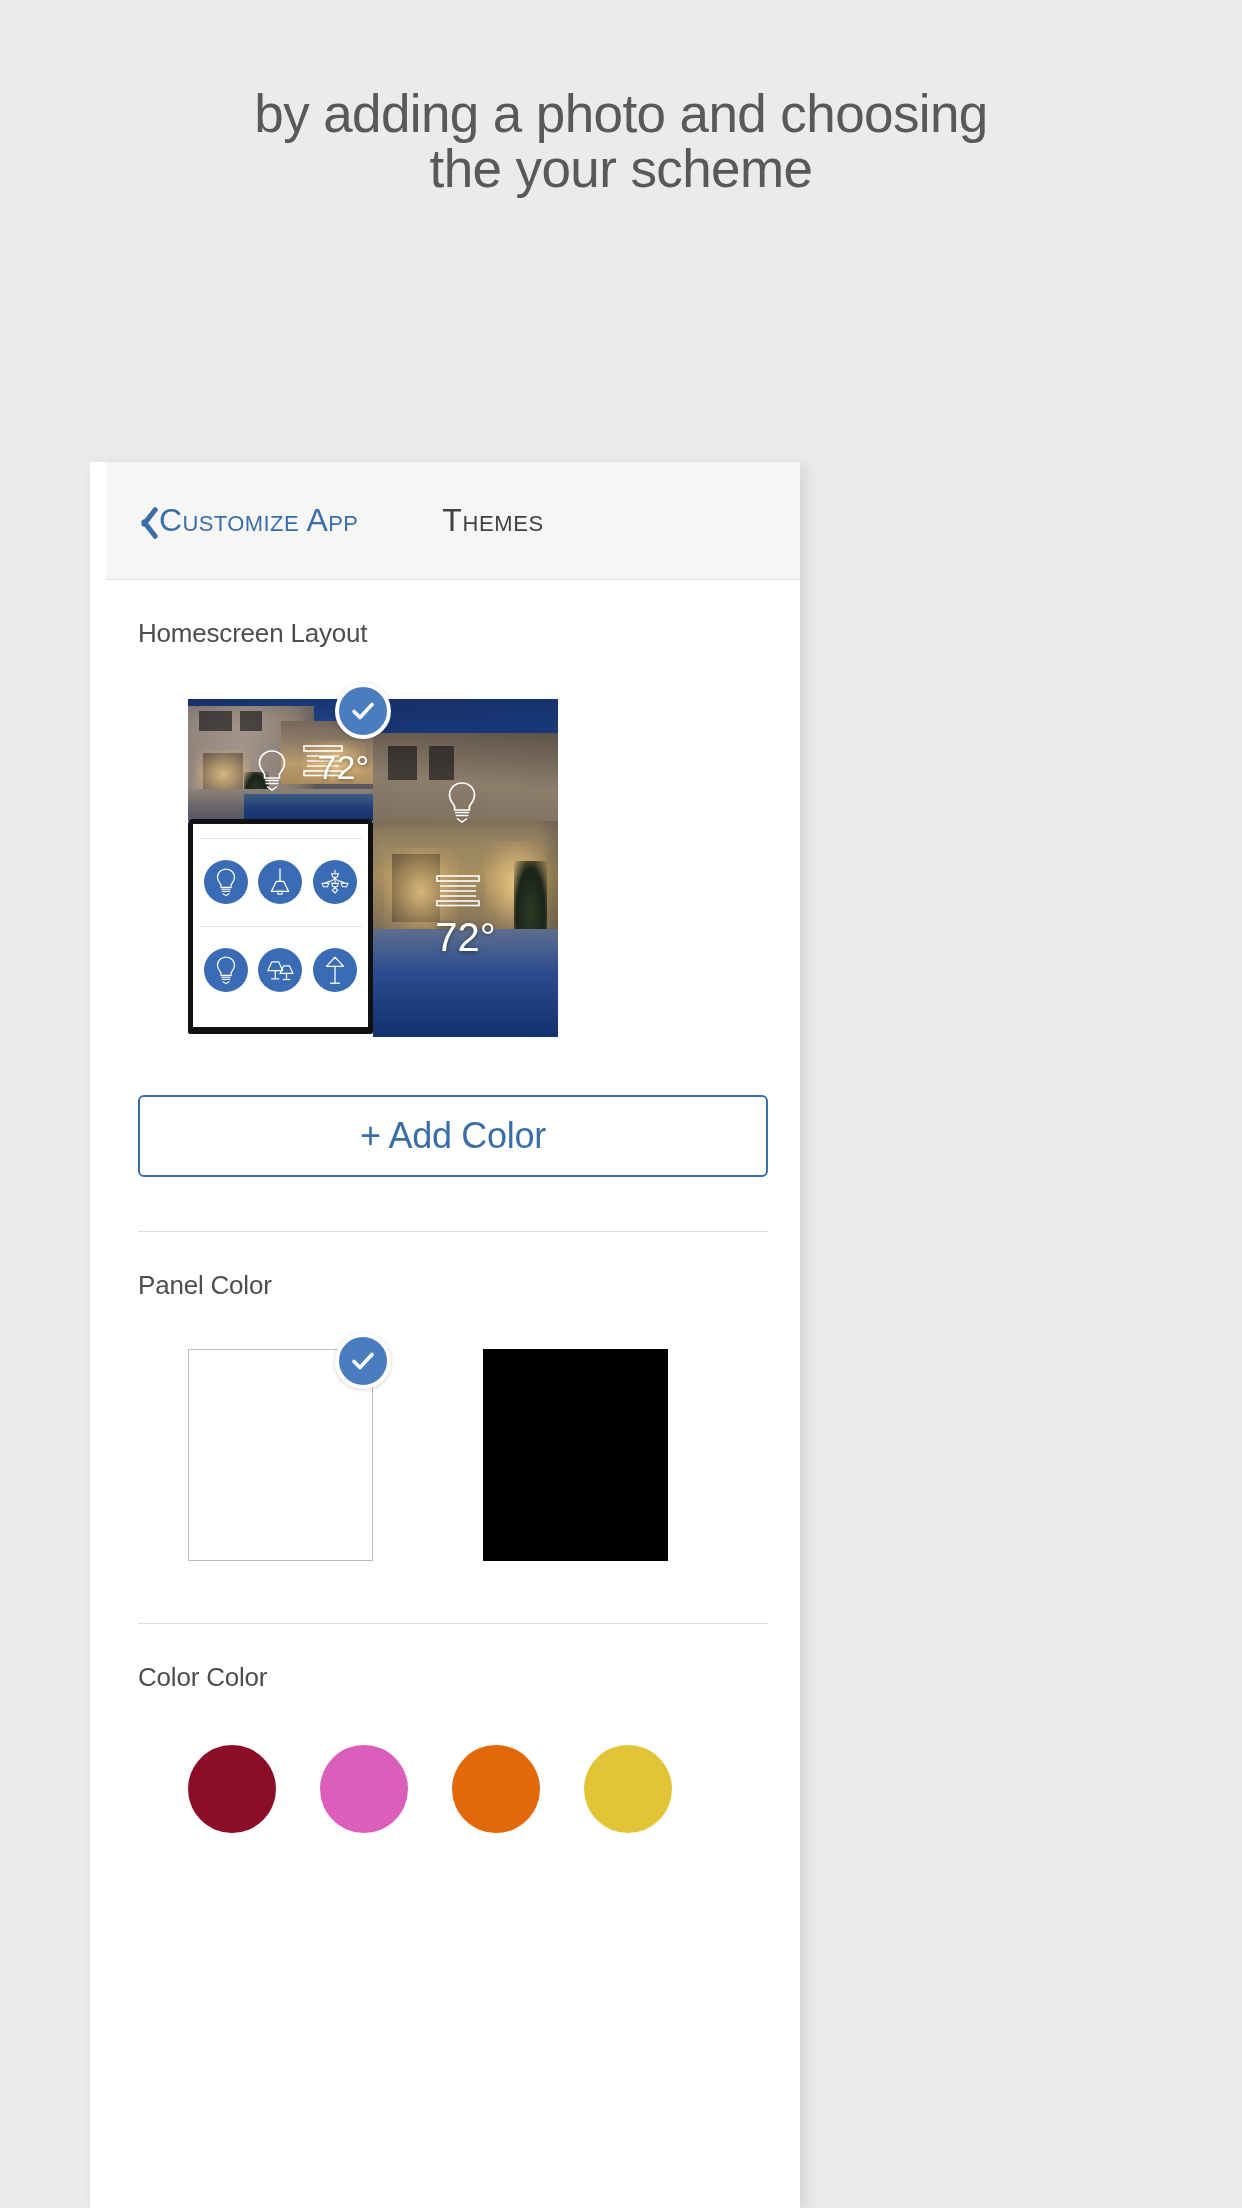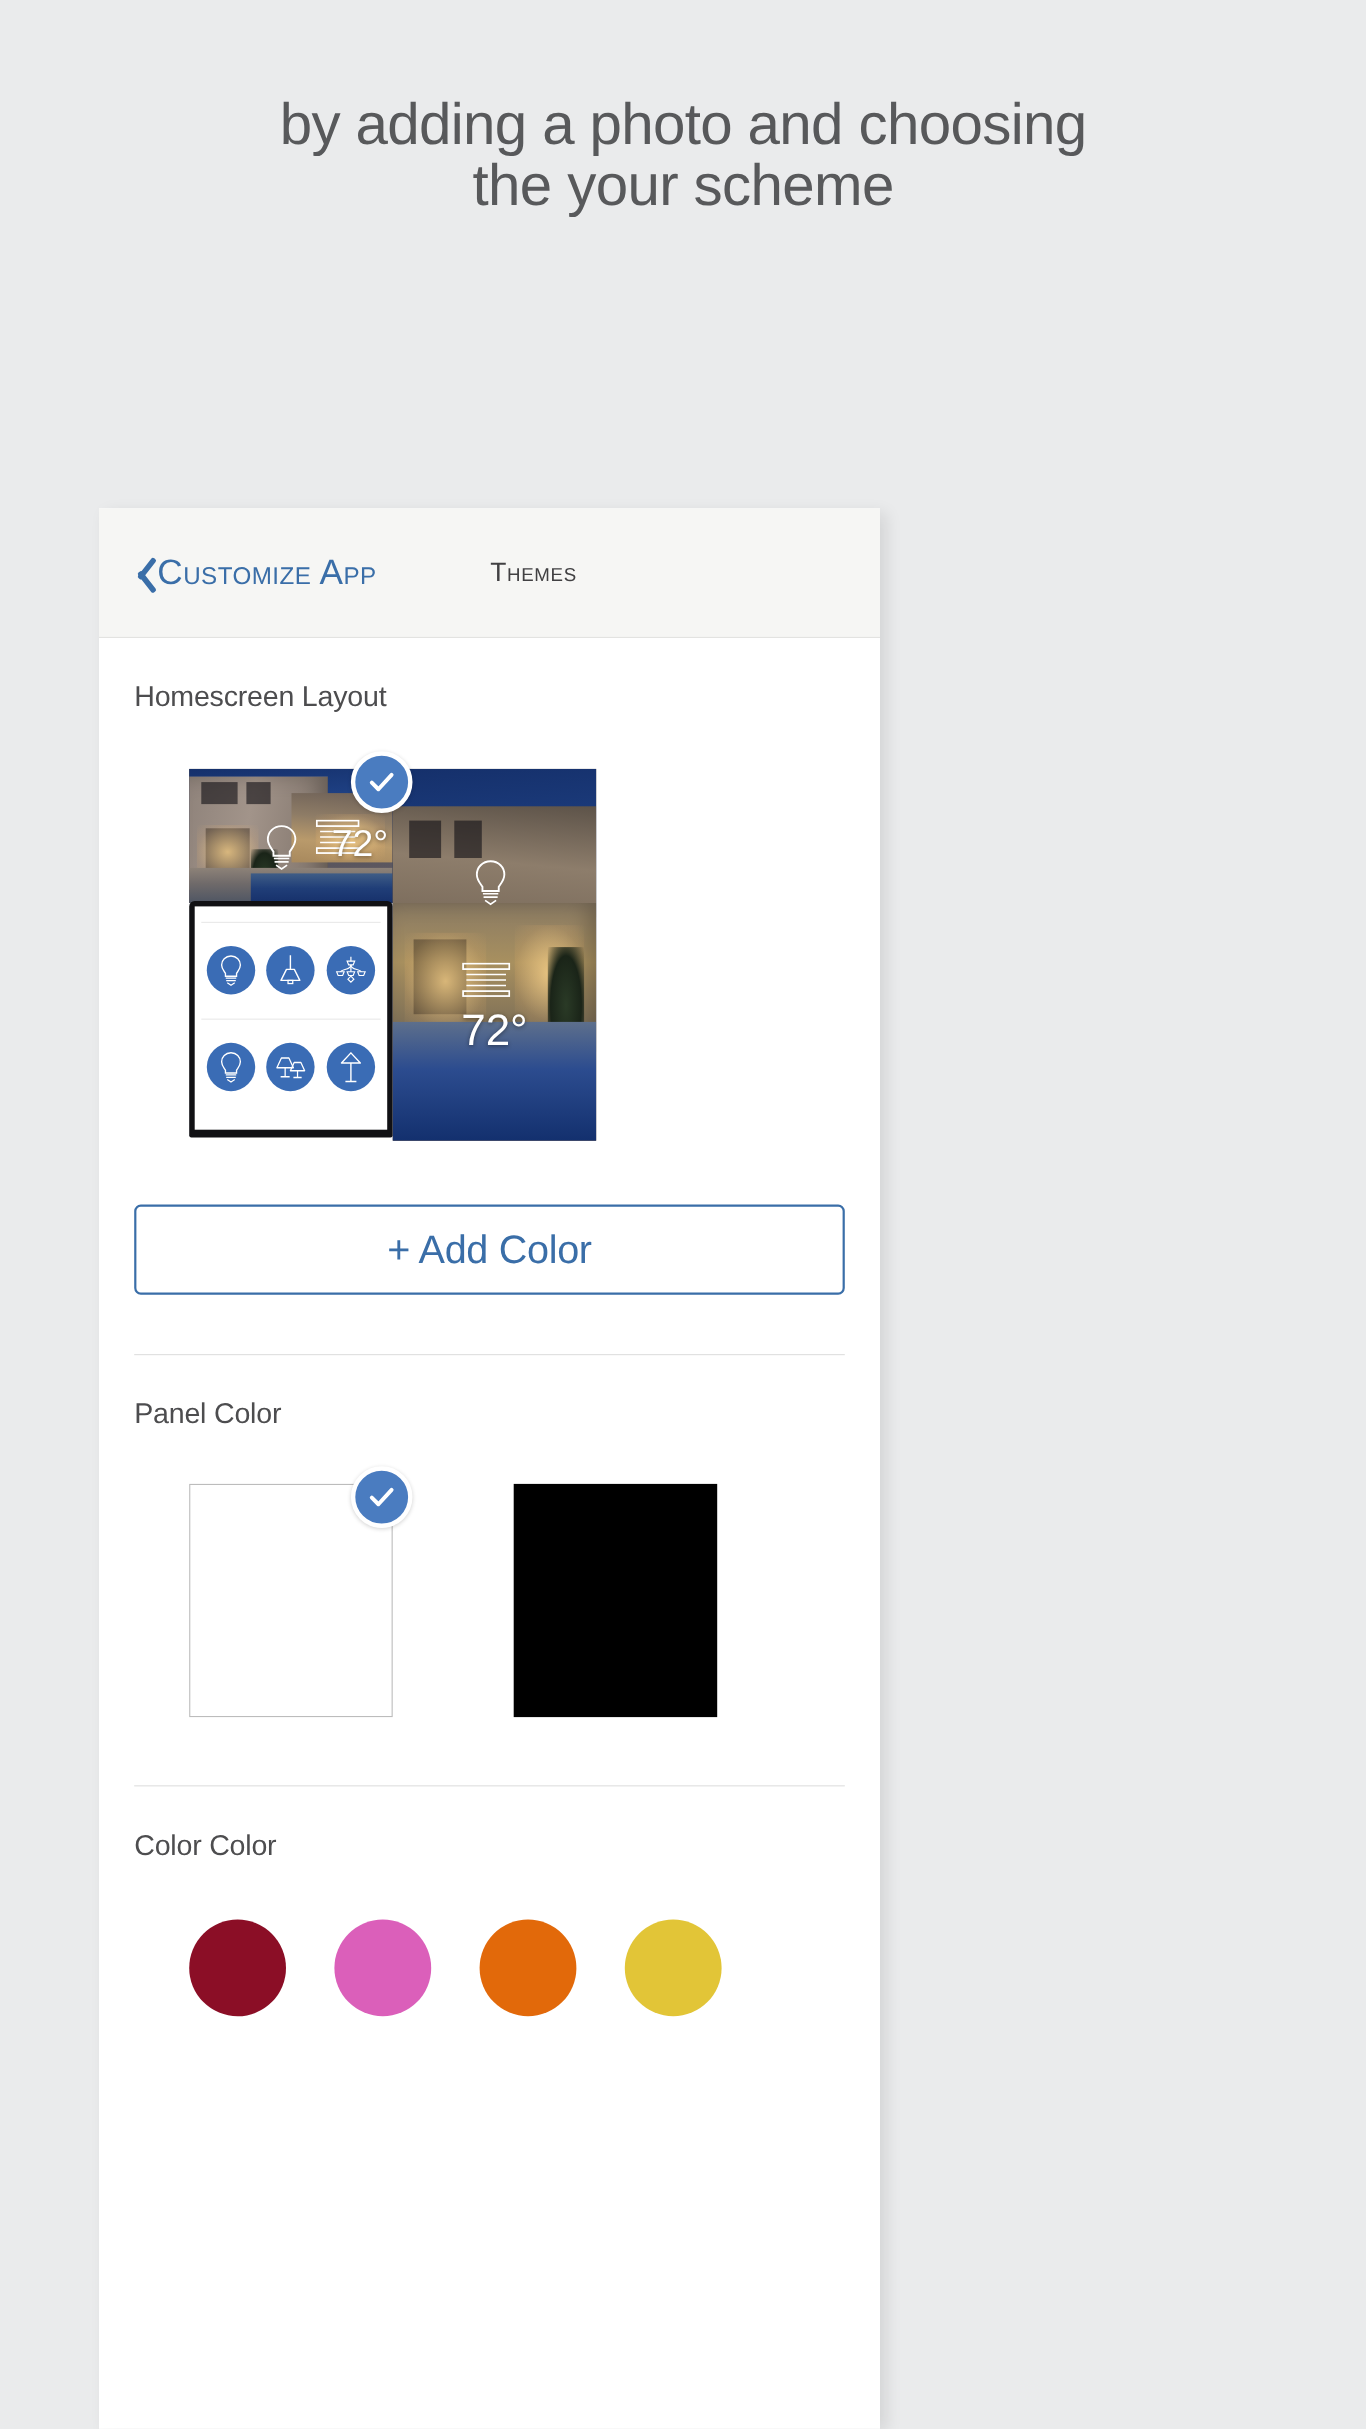--- a/index.html
+++ b/index.html
@@ -25,20 +25,21 @@
 
   
   .device-card {
     position: absolute;
     left: 90px;
     top: 462px;
     width: 710px;
     height: 1746px;
     background: #ffffff;
     box-shadow: 6px 4px 14px rgba(0,0,0,0.10);
+    padding-left: 16px;
   }
 
   
   .navbar {
     height: 118px;
     background: #f6f6f4;
     border-bottom: 1px solid #e3e3e1;
     display: flex;
     align-items: center;
     position: relative;
@@ -69,21 +70,21 @@
     color: #3a6ea8;
     font-size: 32px;
     font-variant: small-caps;
     letter-spacing: 0.4px;
   }
   .nav-title {
     position: absolute;
     left: 0; right: 0;
     text-align: center;
     color: #414042;
-    font-size: 24px;
+    font-size: 32px;
     font-variant: small-caps;
     letter-spacing: 0.6px;
     pointer-events: none;
     padding-left: 80px;
   }
 
   
   .section { padding: 0 32px; }
   .section-title {
     color: #4d4d4f;

